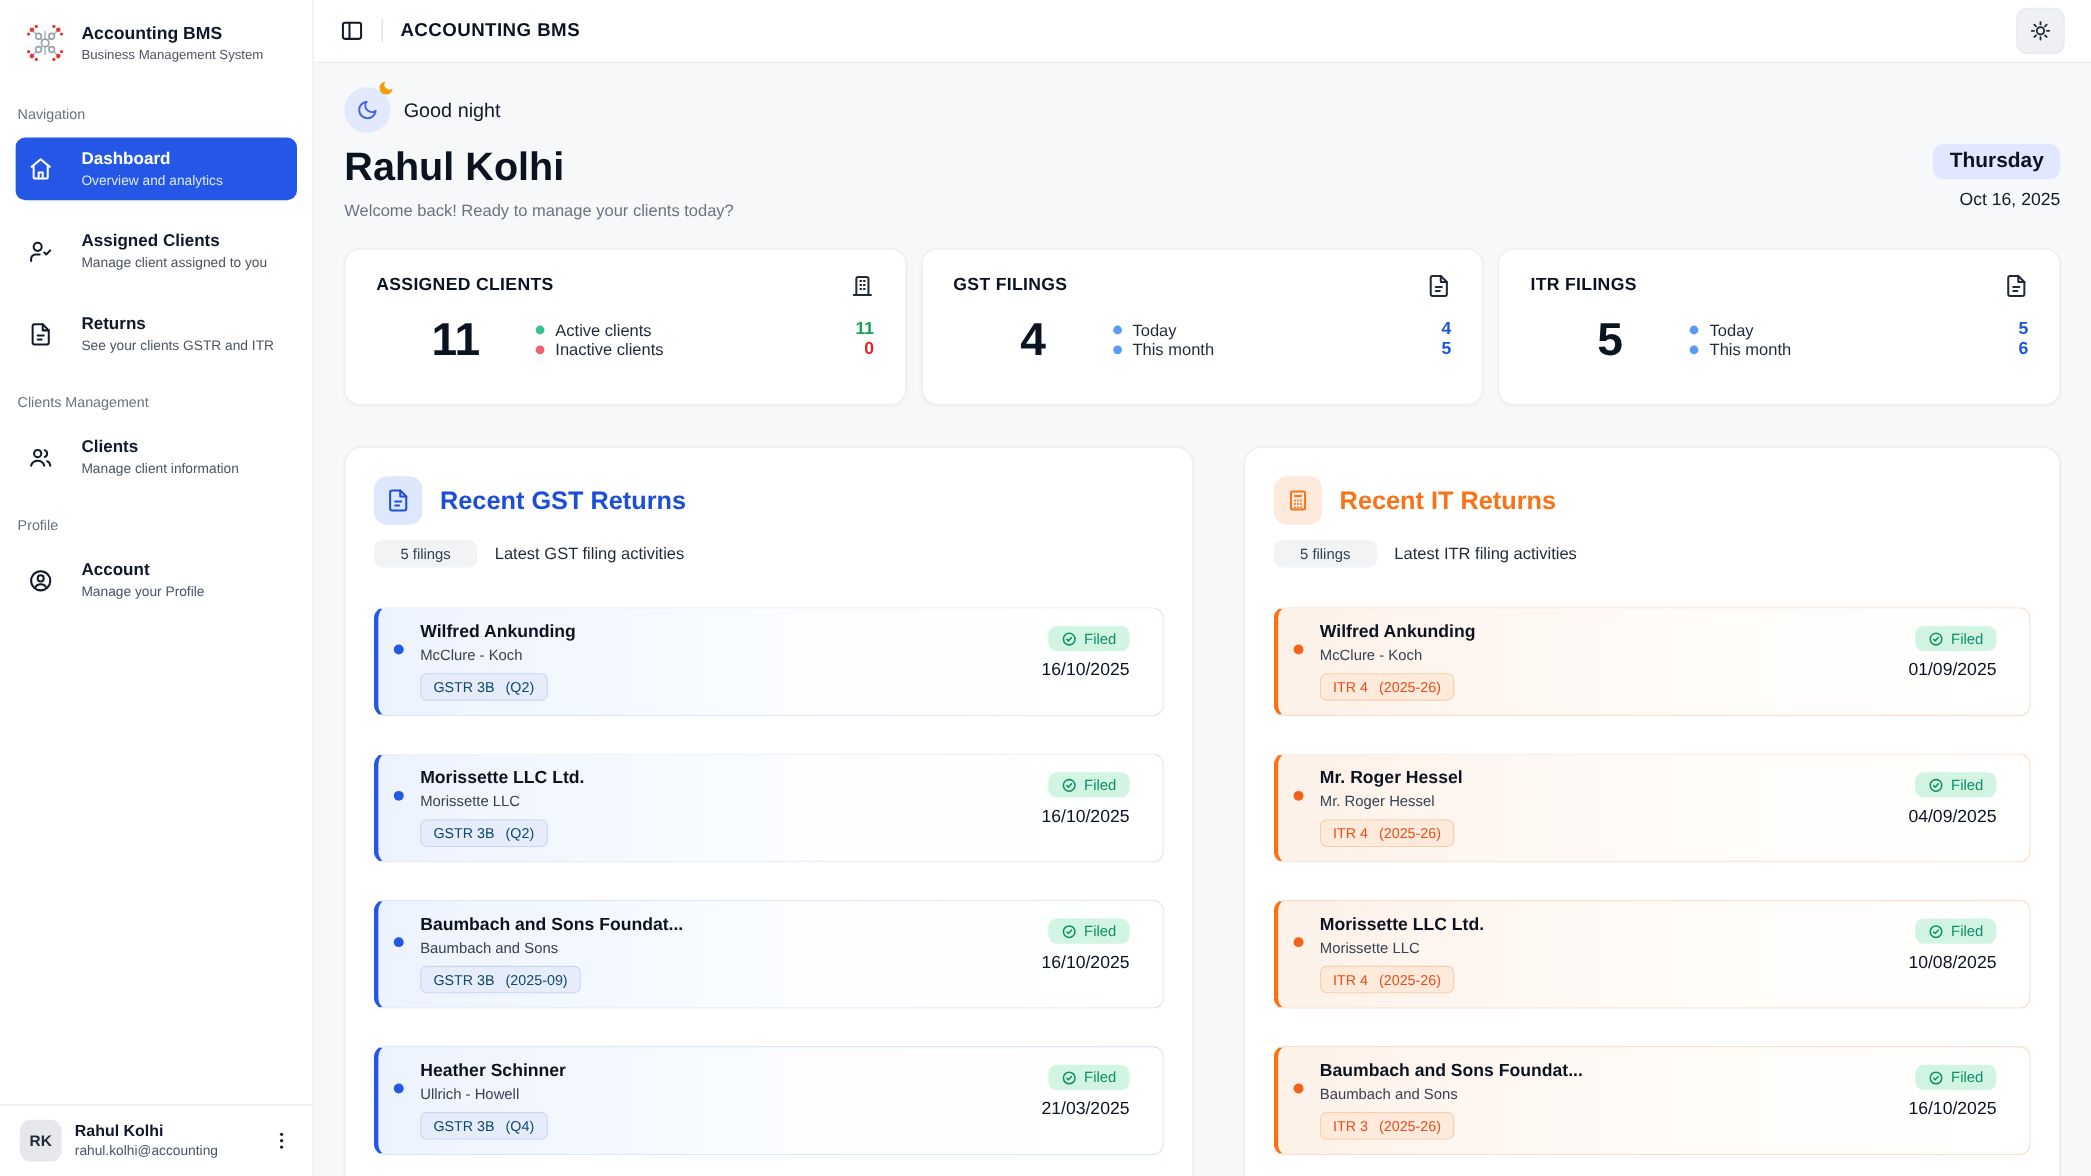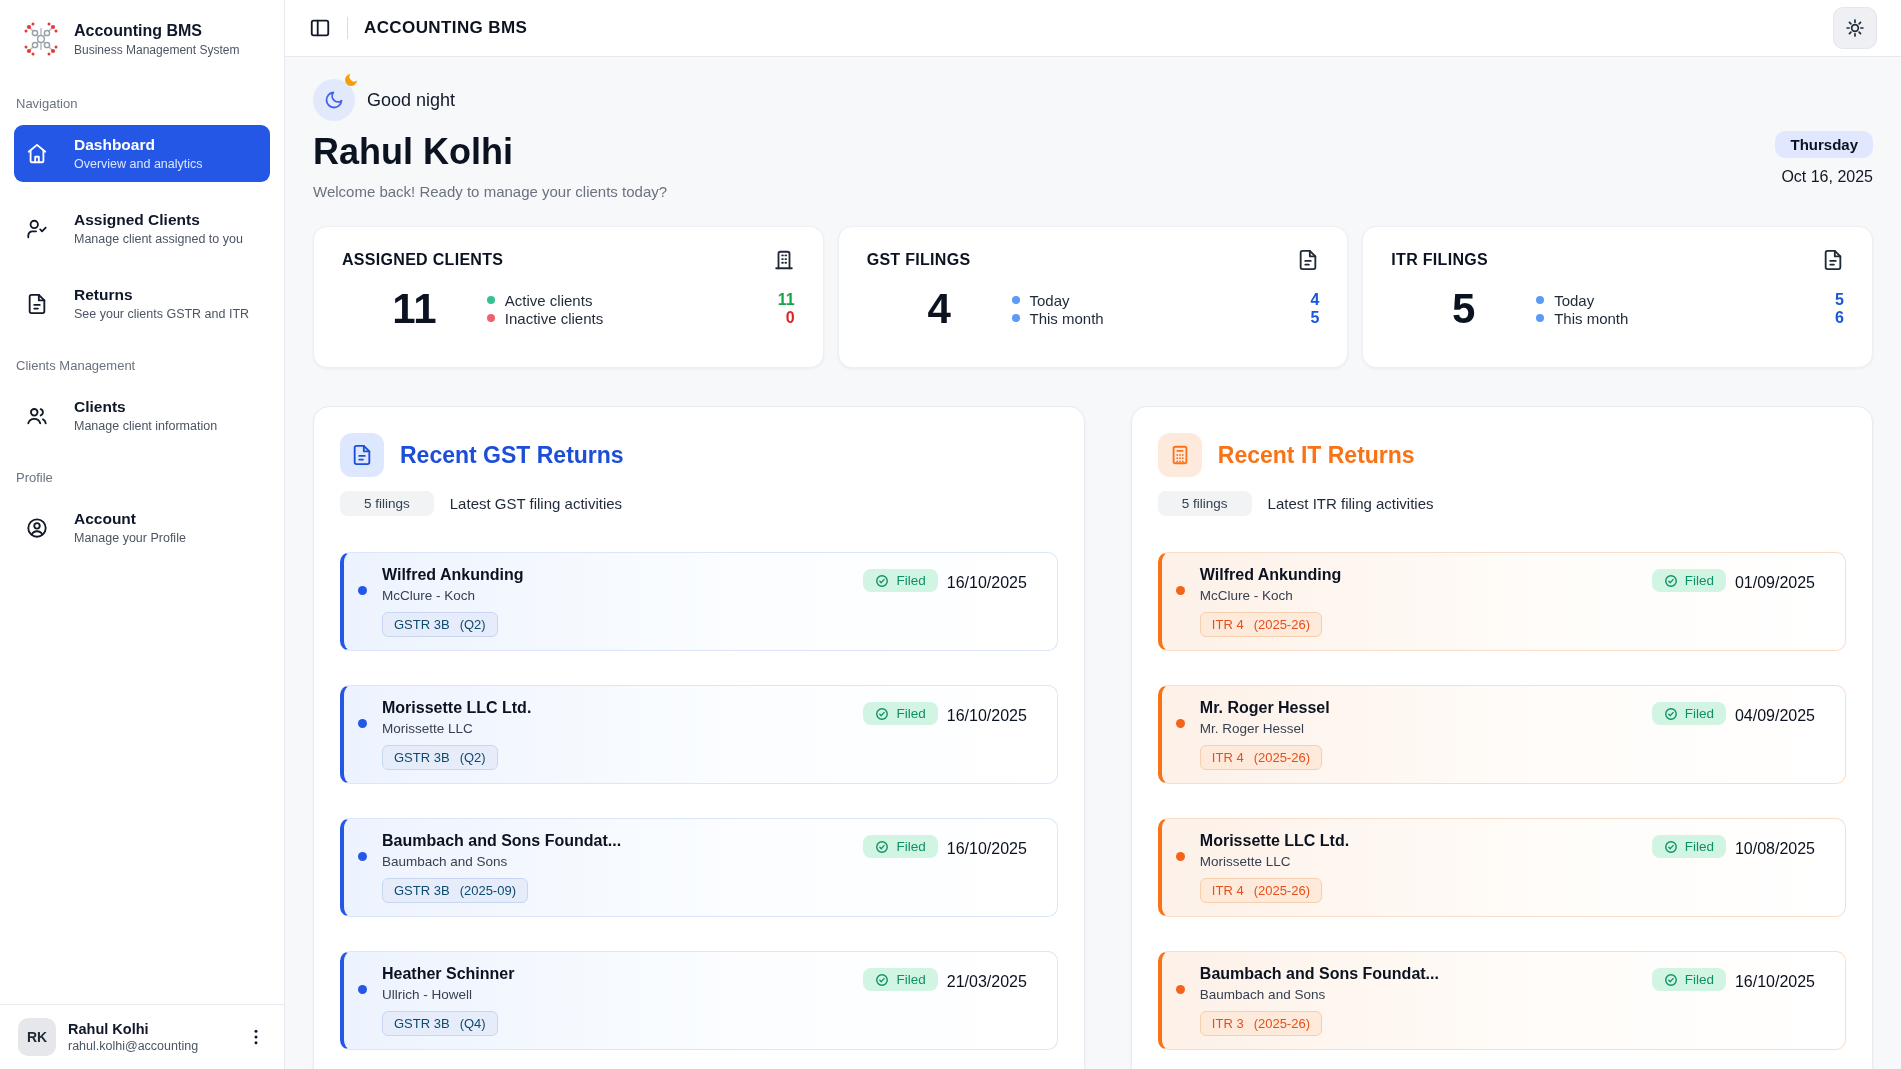--- a/index.html
+++ b/index.html
@@ -72,21 +72,21 @@
     display:flex; align-items:center; justify-content:center; color:#4263eb;
   }
   .moon-circle svg { width:20px; height:20px; }
   .moon-spark { position:absolute; top:-7px; right:-4px; width:16px; height:16px; color:#f59e0b; }
   .greet-salutation { font-size:18px; color:#111827; }
   .greet-name { font-size:36px; font-weight:800; color:#0b1220; margin-top:10px; }
   .greet-msg { font-size:15px; color:#6b7280; margin-top:10px; }
   .greet-date { margin-left:auto; text-align:right; margin-top:52px; }
   .day-badge {
     display:inline-block; background:#e0e7ff; color:#0b1220; font-weight:700;
-    font-size:15px; padding:5px 15px; border-radius:10px;
+    font-size:19px; padding:5px 15px; border-radius:10px;
   }
   .date-text { font-size:16px; color:#111827; margin-top:10px; }
 
   
   .stats { display:grid; grid-template-columns:1fr 1fr 1fr; gap:14px; margin-top:26px; }
   .stat-card {
     background:#ffffff; border:1px solid #eceff3; border-radius:14px;
     box-shadow:0 1px 3px rgba(16,24,40,.05); padding:22px 28px 24px 28px; height:142px;
   }
   .stat-head { display:flex; align-items:center; justify-content:space-between; }
@@ -118,21 +118,21 @@
     position:relative; border-radius:10px; min-height:73px;
     padding:13px 30px 13px 38px; display:flex; align-items:flex-start; cursor:pointer;
   }
   .ritem .rdot { position:absolute; left:14px; top:33px; width:9px; height:9px; border-radius:50%; }
   .rname { font-size:16px; font-weight:700; color:#0b1220; }
   .rcompany { font-size:13.5px; color:#374151; margin-top:4px; }
   .rbadge {
     display:inline-flex; gap:10px; margin-top:9px; font-size:13px;
     padding:4px 11px; border-radius:6px; border:1px solid transparent;
   }
-  .rside { margin-left:auto; display:flex; flex-direction:row; align-items:flex-end; gap:9px; padding-top:3px; }
+  .rside { margin-left:auto; display:flex; flex-direction:column; align-items:flex-end; gap:9px; padding-top:3px; }
   .filed-badge {
     display:inline-flex; align-items:center; gap:7px; background:#d2f5e3;
     color:#0d9065; font-size:13.5px; padding:4px 12px; border-radius:8px;
   }
   .filed-badge svg { width:14px; height:14px; }
   .rdate { font-size:16px; color:#0b1220; }
 
   
   .sec-gst .sec-icbox { background:#dde7fd; color:#1d4ed8; }
   .sec-gst .sec-title { color:#1d4ed8; }

